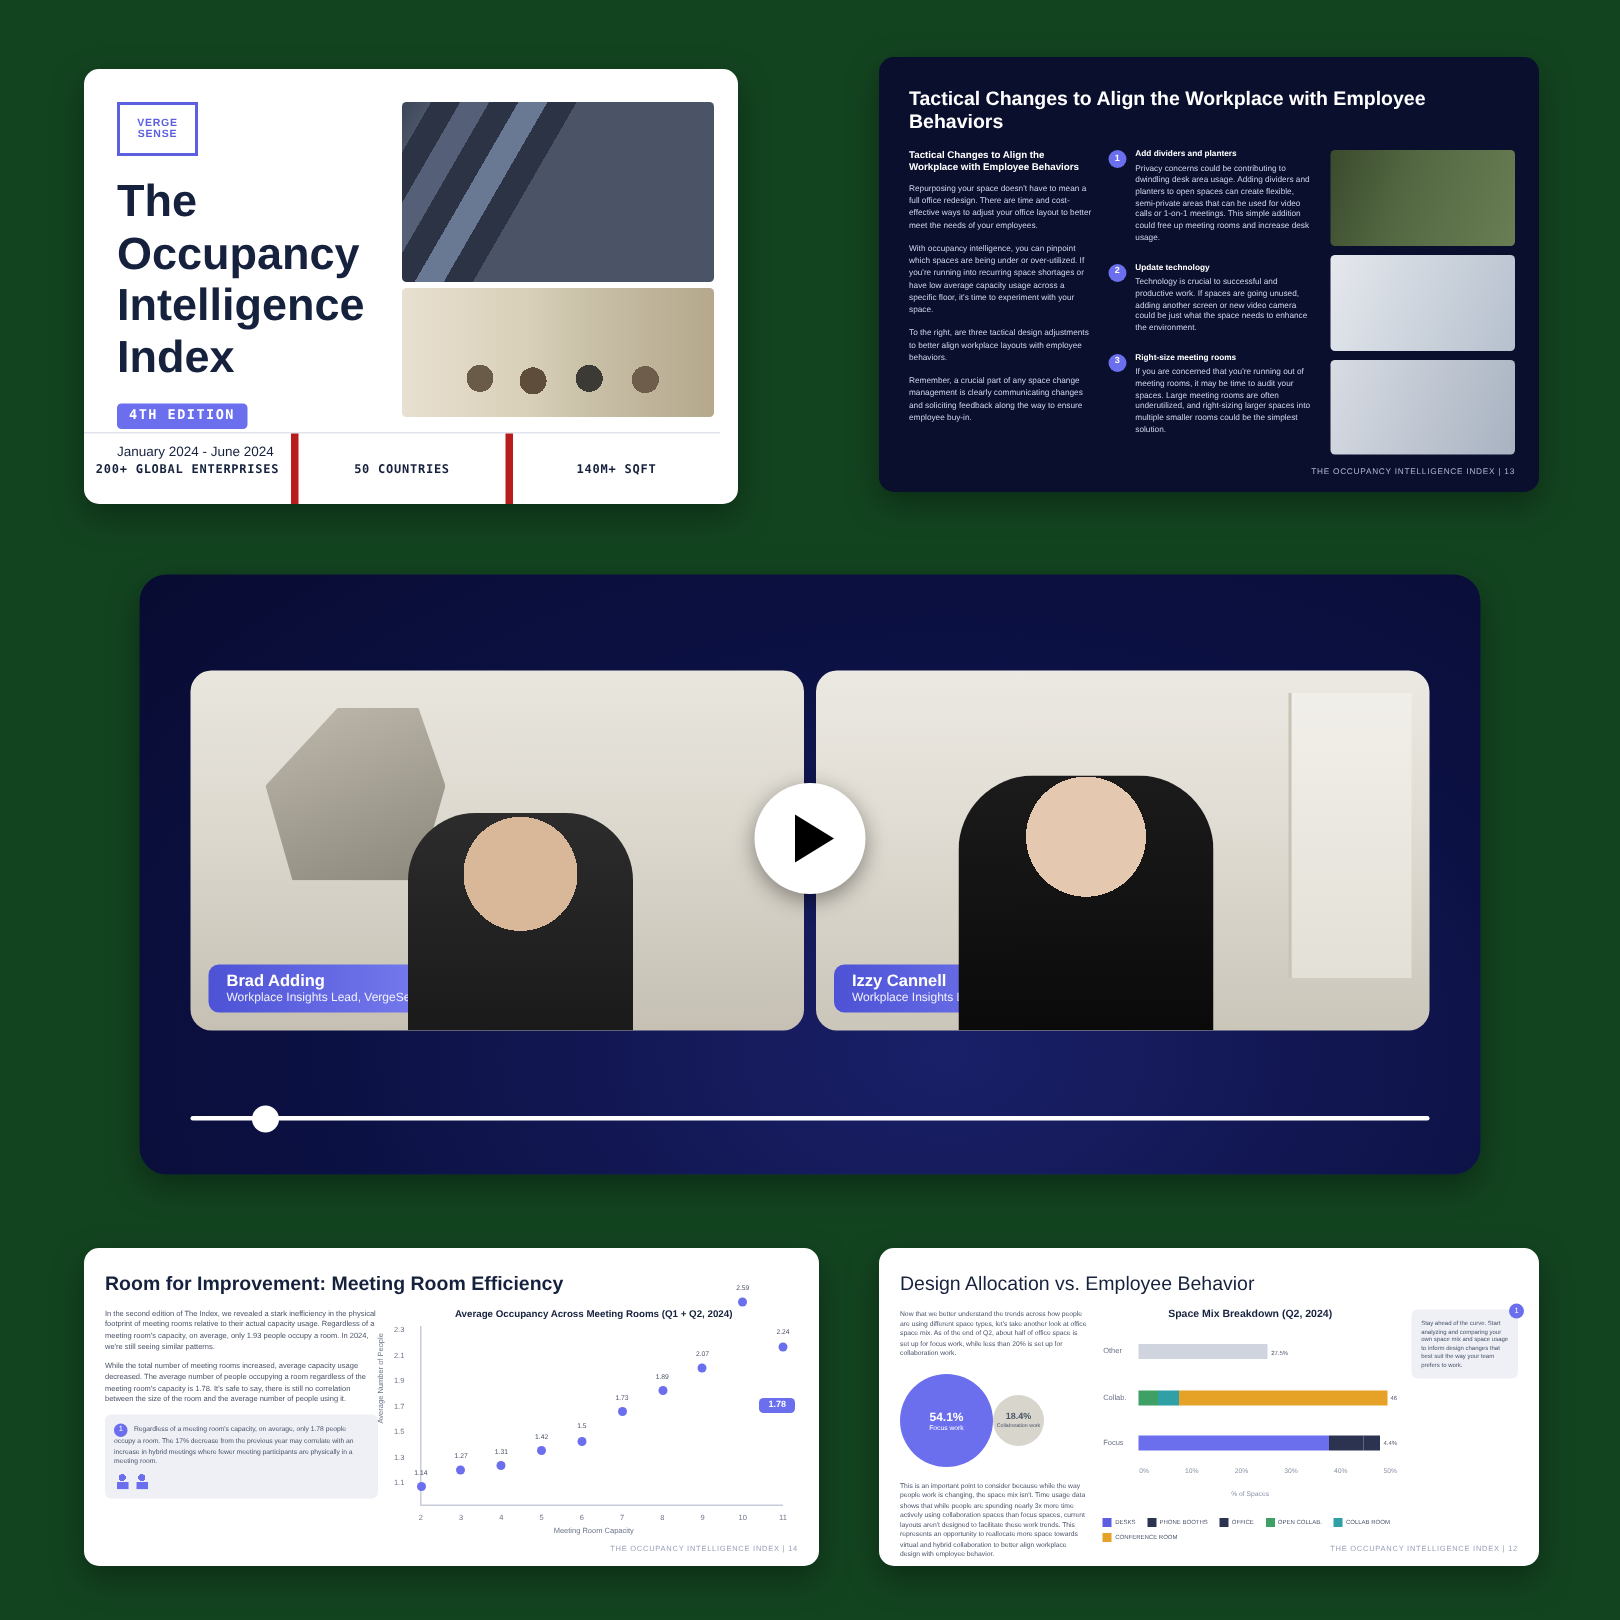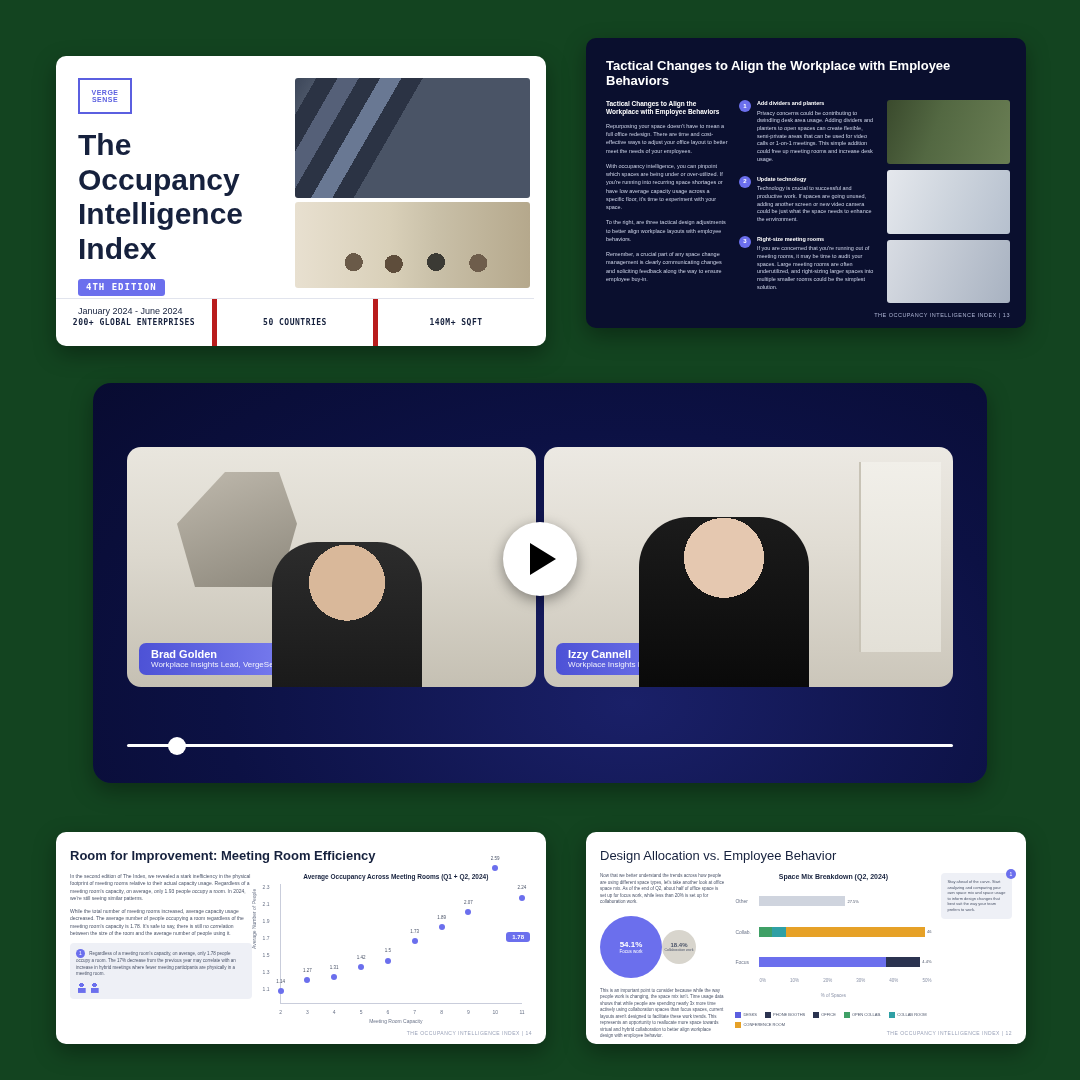--- a/index.html
+++ b/index.html
@@ -13,21 +13,21 @@
     --shadow:0 8px 22px rgba(0,0,0,0.35);
   }
   *{box-sizing:border-box;margin:0;padding:0}
   html,body{width:1080px;height:1080px;overflow:hidden}
   body{background:var(--pageBg);font-family:-apple-system,BlinkMacSystemFont,'Segoe UI',Helvetica,Arial,sans-serif}
 
   .card{background:var(--cardBg);border-radius:10px;position:absolute;box-shadow:var(--shadow);overflow:hidden}
   .dark{background:var(--navy);color:#fff}
 
   
-  #c1{left:56px;top:56px;width:490px;height:290px;padding:22px 12px 0 0}
+  #c1{left:56px;top:46px;width:436px;height:290px;padding:22px 12px 0 0}
   #c1 .inner{display:flex;height:210px}
   #c1 .left{width:50%;padding:0 0 0 22px}
   #c1 .logo{border:2px solid var(--purple);width:54px;height:36px;display:flex;flex-direction:column;justify-content:center;align-items:center;font-size:7px;font-weight:700;color:var(--purple);letter-spacing:0.5px;line-height:1;margin-bottom:14px}
   #c1 .title{font-size:30px;font-weight:800;color:var(--titleNavy);line-height:1.15;margin-bottom:10px}
   #c1 .badge{background:var(--purpleLight);color:#fff;font:700 9px/1 monospace;letter-spacing:1px;padding:4px 8px;border-radius:3px;display:inline-block;margin-bottom:10px}
   #c1 .dates{font-size:9px;color:var(--titleNavy);font-weight:500}
   #c1 .right{width:50%;display:flex;flex-direction:column;gap:4px;padding-right:4px}
   .img-building{background:linear-gradient(120deg,#3c4659 0%,#4a5466 7%,#2b3344 7%,#2b3344 14%,#556078 14%,#556078 21%,#2b3344 21%,#2b3344 28%,#697893 28%,#697893 35%,#2b3344 35%,#2b3344 42%,#4a5466 42%),repeating-linear-gradient(0deg,rgba(255,200,100,0.25) 0 3px,transparent 3px 7px);height:120px;border-radius:3px}
   .img-meeting{background:linear-gradient(90deg,#e8e0d0 0%,#d9d0b9 40%,#c9c0a8 60%,#b5a88c 100%);height:86px;border-radius:3px;position:relative;overflow:hidden}
   .img-meeting::after{content:'';position:absolute;inset:0;background:radial-gradient(circle at 25% 70%,#6a5a48 9px,transparent 9px),radial-gradient(circle at 42% 72%,#5e4d3b 9px,transparent 9px),radial-gradient(circle at 60% 70%,#3b3a34 9px,transparent 9px),radial-gradient(circle at 78% 71%,#6e5d4b 9px,transparent 9px)}
@@ -191,21 +191,21 @@
       <div class="thumb t3"></div>
     </div>
   </div>
   <div class="footer">THE OCCUPANCY INTELLIGENCE INDEX  |  13</div>
 </div>
 
 <div id="vid" class="card dark">
   <div class="frames">
     <div class="frame f1">
       <div class="name-chip">
-        <div class="nm">Brad Golden</div>
+        <div class="nm">Brad Adding</div>
         <div class="rl">Workplace Insights Lead, VergeSense</div>
       </div>
     </div>
     <div class="frame f2">
       <div class="name-chip">
         <div class="nm">Izzy Cannell</div>
         <div class="rl">Workplace Insights Lead, VergeSense</div>
       </div>
     </div>
   </div>

